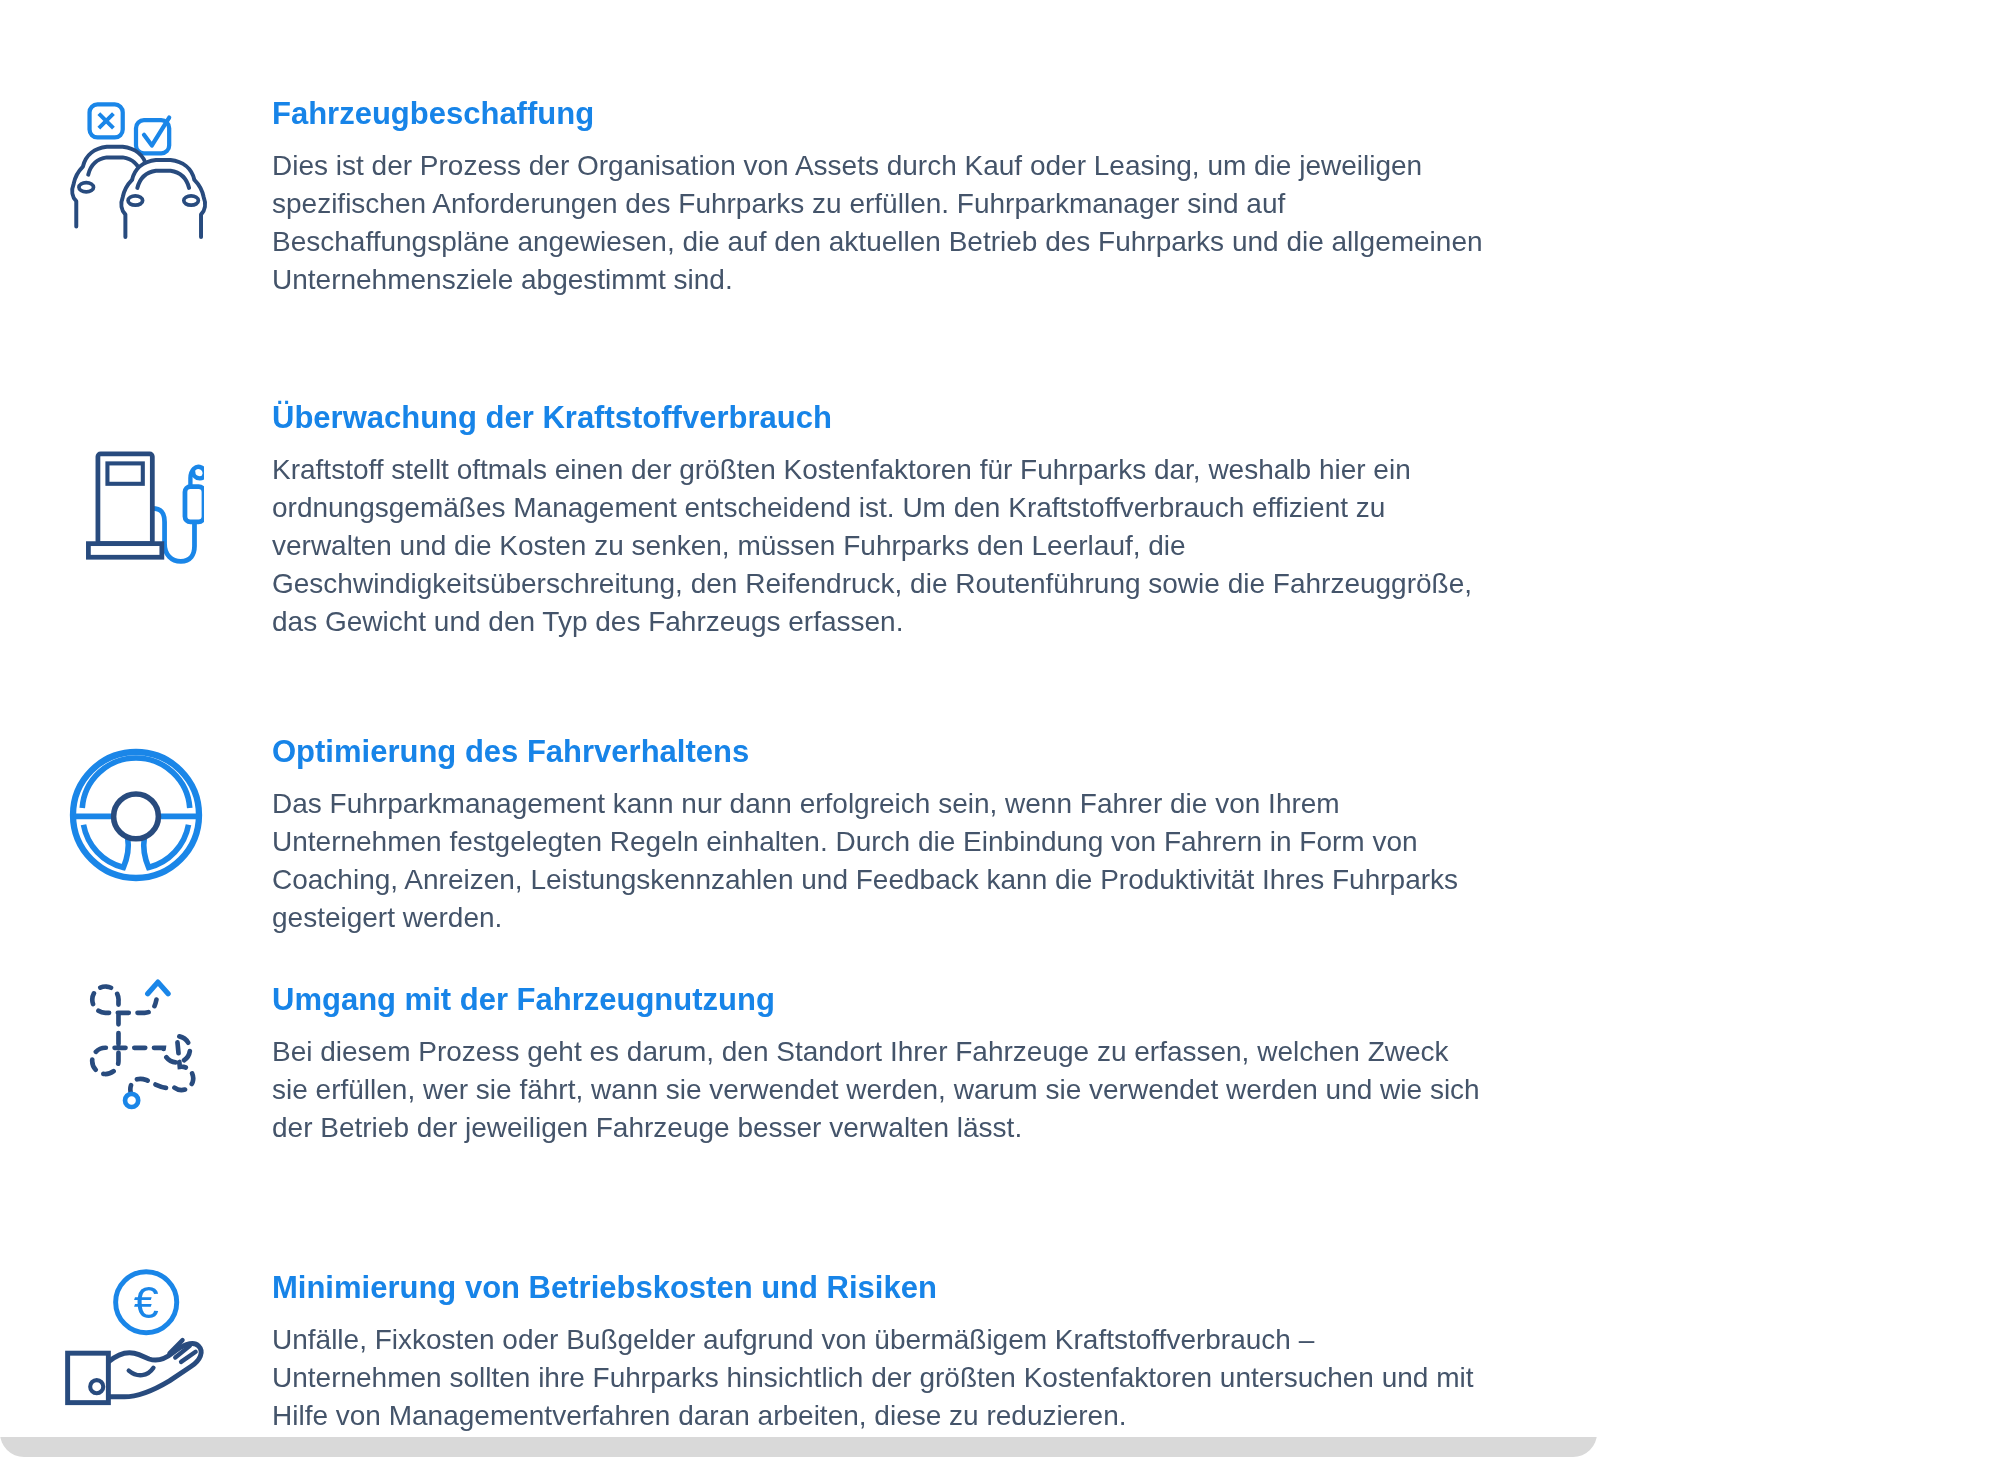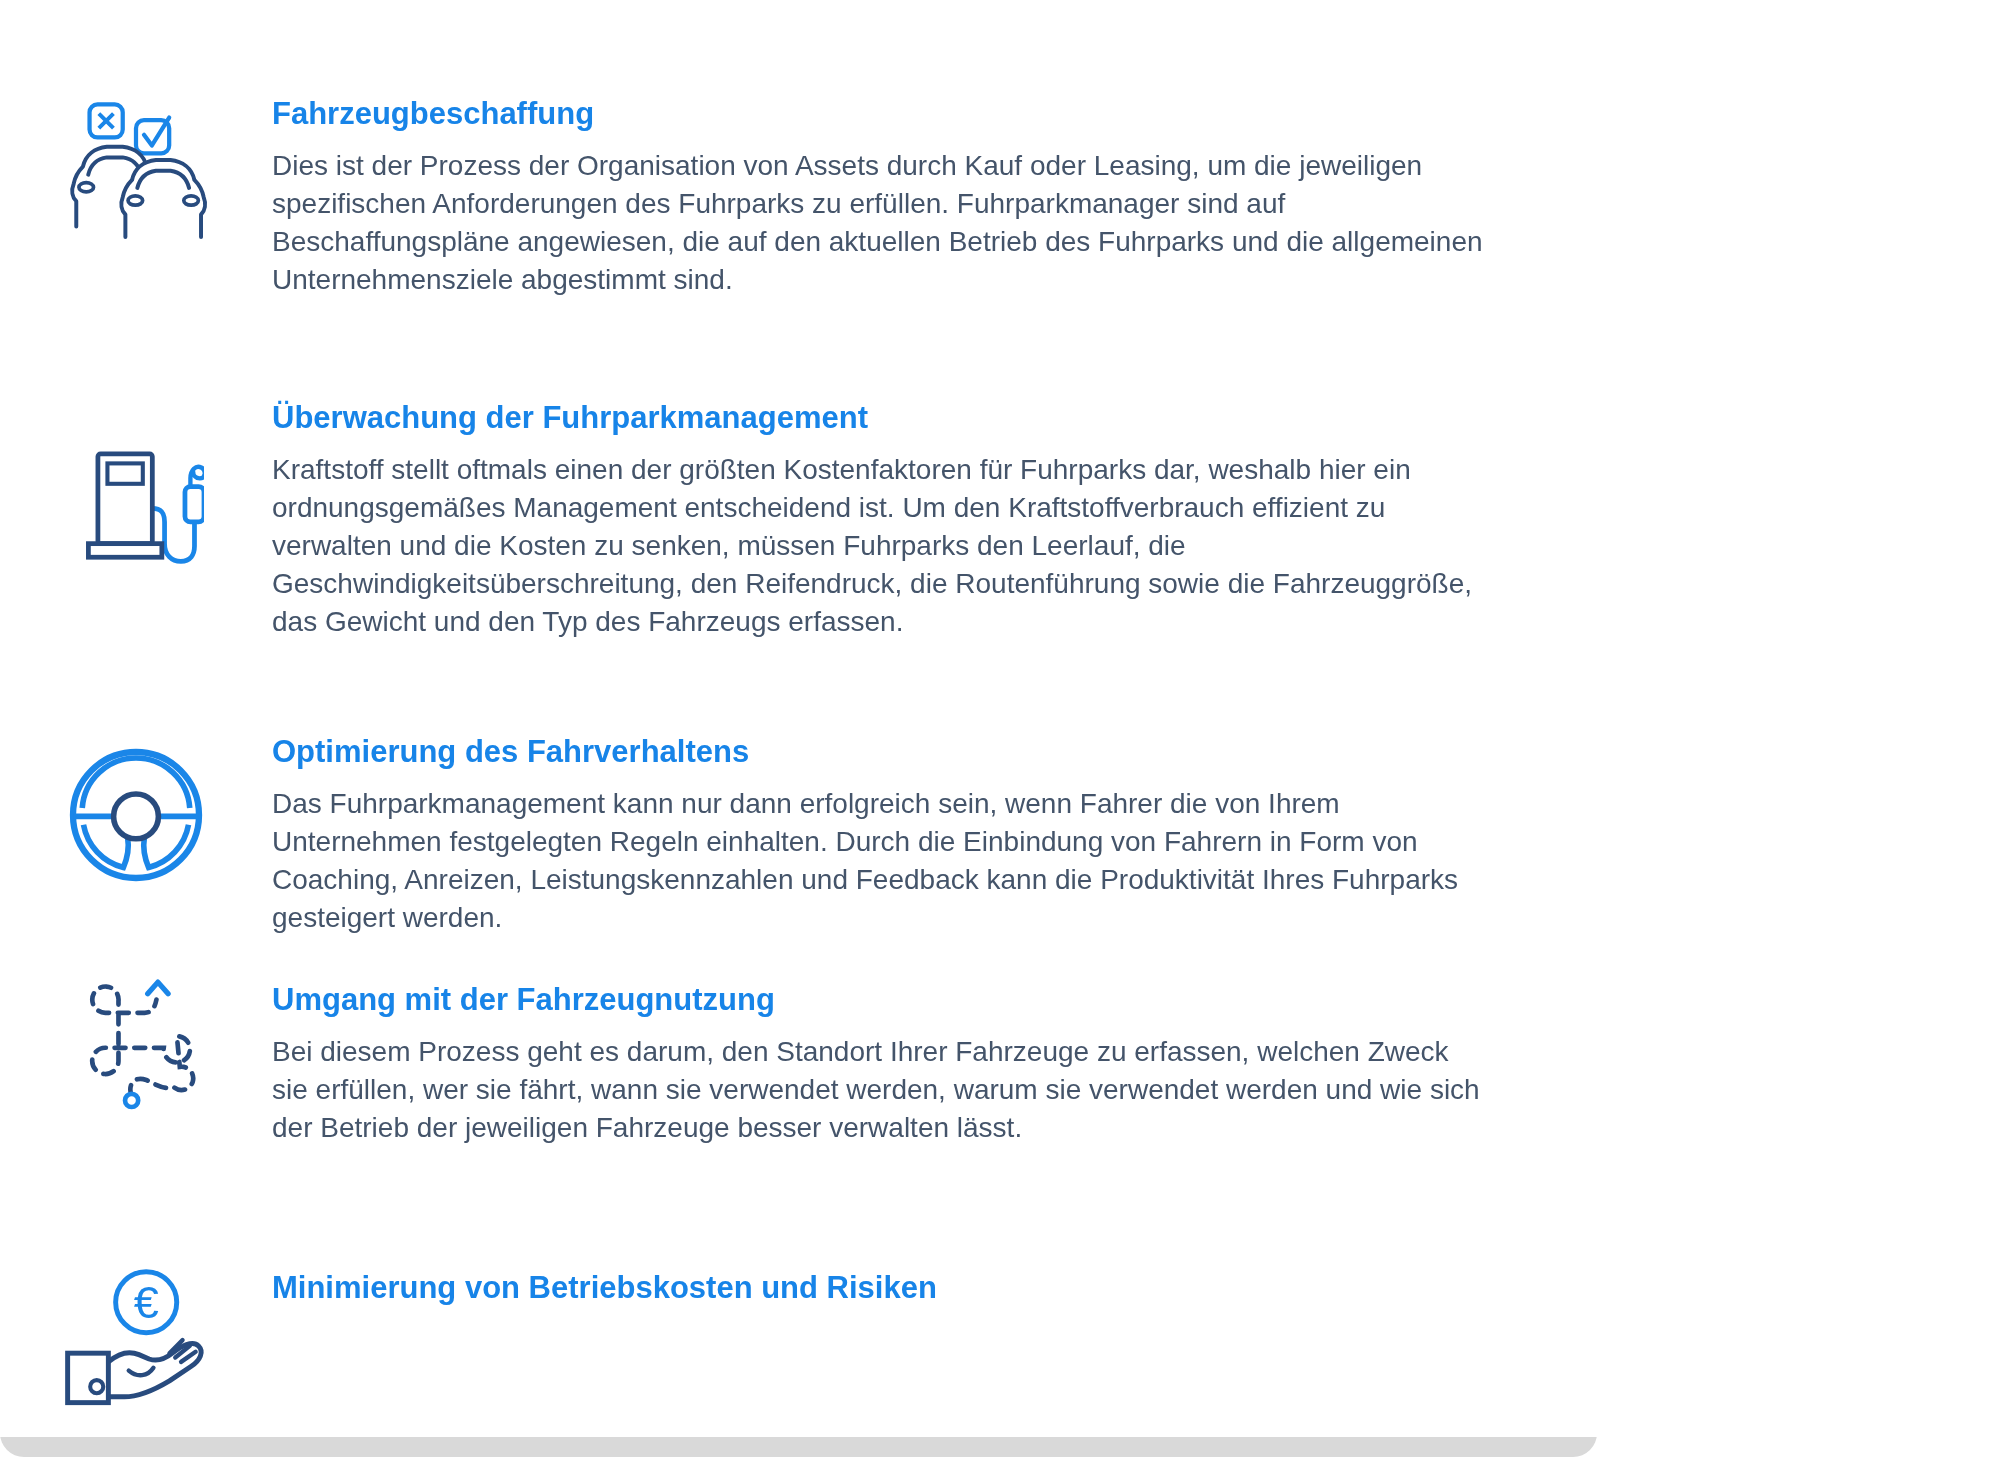--- a/index.html
+++ b/index.html
@@ -97,21 +97,21 @@
         <rect x="86" y="32" width="14" height="26" rx="4" fill="#ffffff" stroke="#1a86e8" stroke-width="3.5"></rect>
         <path d="M90 32 L90 26 C90 20 94 16 98 18 C102 20 101 26 97 26 C94 26 92 24 92 21" stroke="#1a86e8" stroke-width="3.2" stroke-linecap="round"></path>
 
         <rect x="22" y="8" width="40" height="66" rx="2" fill="#ffffff" stroke="#284b7e" stroke-width="3.5"></rect>
         <rect x="29" y="15" width="26" height="15" stroke="#284b7e" stroke-width="3"></rect>
         <text class="euro-navy" x="42" y="60" text-anchor="middle" fill="#284b7e">€</text>
         <rect x="15" y="74" width="54" height="10" fill="#ffffff" stroke="#284b7e" stroke-width="3.5"></rect>
       </svg>
     </div>
     <div class="text-col">
-      <h2>Überwachung der Fuhrparkmanagement</h2>
+      <h2>Überwachung der Kraftstoffverbrauch</h2>
       <p>Kraftstoff stellt oftmals einen der größten Kostenfaktoren für Fuhrparks dar, weshalb hier ein ordnungsgemäßes Management entscheidend ist. Um den Kraftstoffverbrauch effizient zu verwalten und die Kosten zu senken, müssen Fuhrparks den Leerlauf, die Geschwindigkeitsüberschreitung, den Reifendruck, die Routenführung sowie die Fahrzeuggröße, das Gewicht und den Typ des Fahrzeugs erfassen.</p>
     </div>
   </div>
 
   <div class="row row-4">
     <div class="icon-col">
       <svg class="ic-wheel" width="140" height="140" viewBox="0 0 100 100" fill="none">
         <circle cx="50" cy="50" r="45" stroke="#1a86e8" stroke-width="4.5"></circle>
         <path d="M11.6 45 A38.5 38.5 0 0 1 88.4 45" stroke="#1a86e8" stroke-width="4"></path>
         <path d="M5.5 51 L34 51 M66 51 L94.5 51" stroke="#1a86e8" stroke-width="4"></path>
@@ -150,17 +150,18 @@
         <path d="M36 68 C43 62 50 60 57 63 L64 66 C70 68 75 66 80 62 C86 57 94 53 98 57 C102 61 99 67 93 71 L78 81 C68 87 57 92 47 92 L36 92" fill="#ffffff" stroke="#284b7e" stroke-width="3.4" stroke-linecap="round" stroke-linejoin="round"></path>
         <path d="M78 62 L87 53 M82 65 L92 57 M86 68 L96 61" stroke="#284b7e" stroke-width="3" stroke-linecap="round"></path>
         <path d="M50 74 C56 79 63 78 67 72" stroke="#284b7e" stroke-width="3" stroke-linecap="round"></path>
 
         <rect x="8" y="62" width="28" height="34" fill="#ffffff" stroke="#284b7e" stroke-width="3.4"></rect>
         <circle cx="28" cy="85" r="4.5" stroke="#284b7e" stroke-width="2.8"></circle>
       </svg>
     </div>
     <div class="text-col">
       <h2>Minimierung von Betriebskosten und Risiken</h2>
+      <p>Unfälle, Fixkosten oder Bußgelder aufgrund von übermäßigem Kraftstoffverbrauch – Unternehmen sollten ihre Fuhrparks hinsichtlich der größten Kostenfaktoren untersuchen und mit Hilfe von Managementverfahren daran arbeiten, diese zu reduzieren.</p>
     </div>
   </div>
 
   <div class="footer-bar"></div>
 </div>
 
 </body></html>

